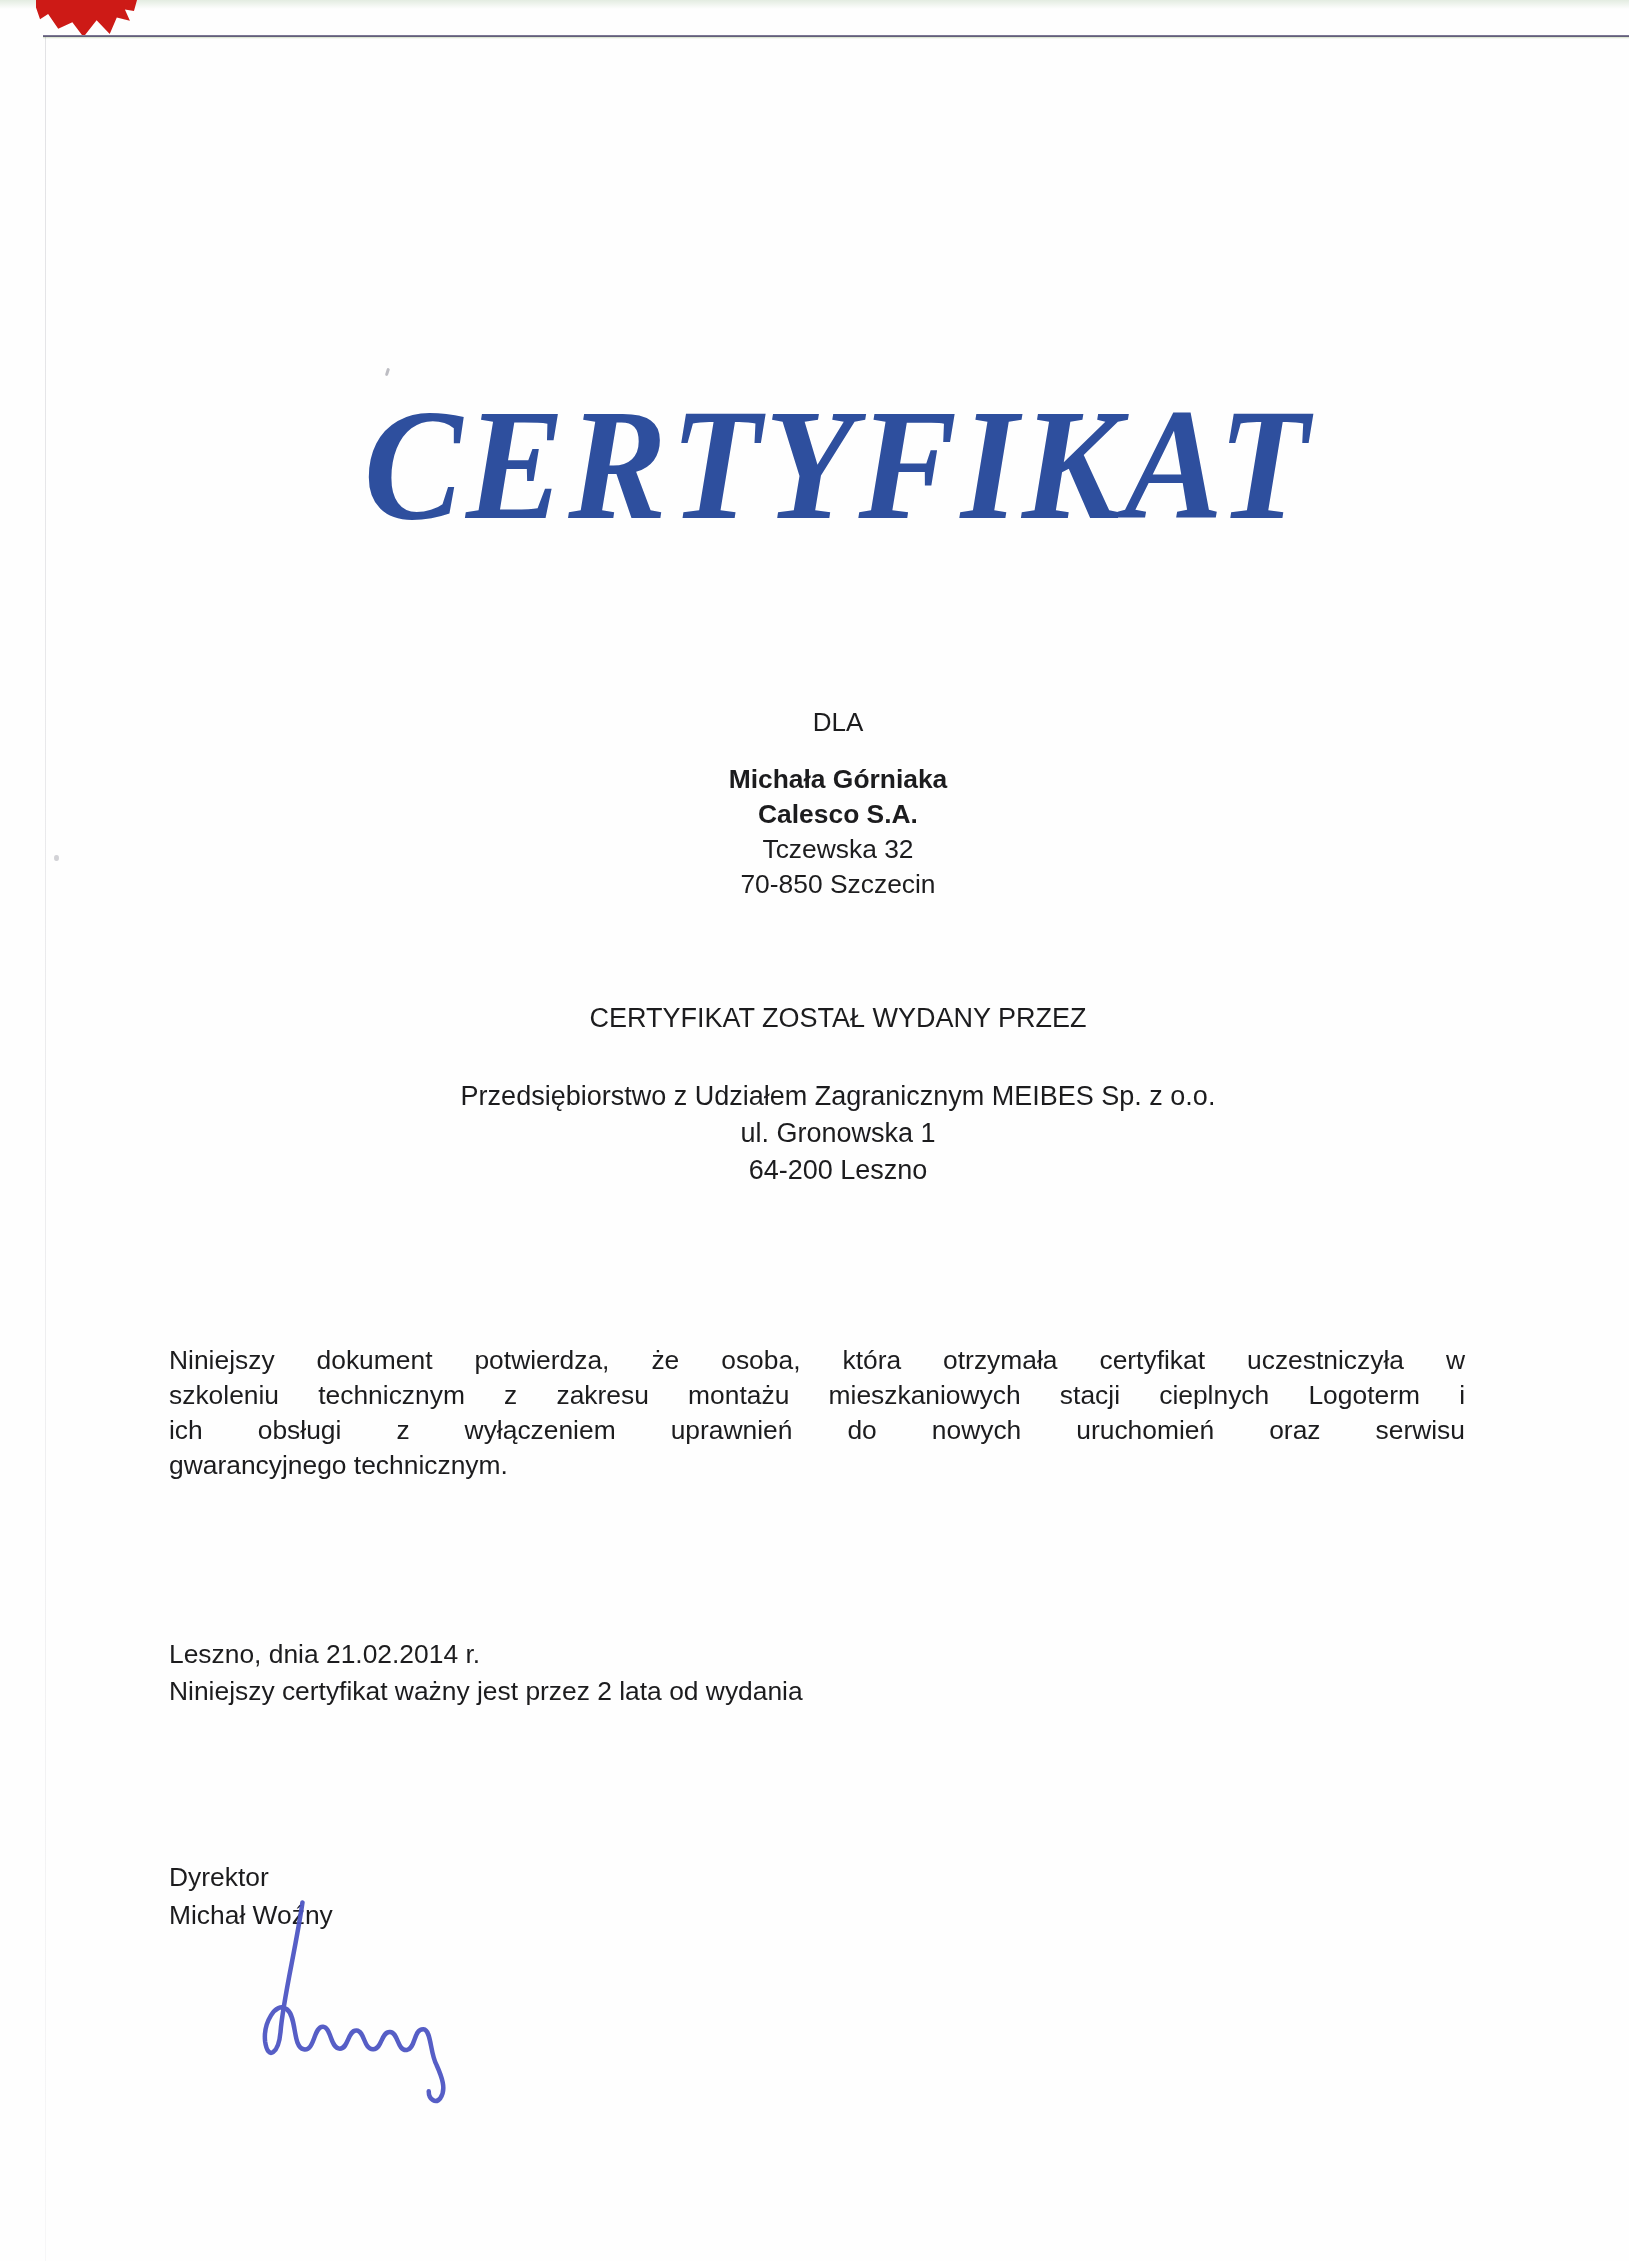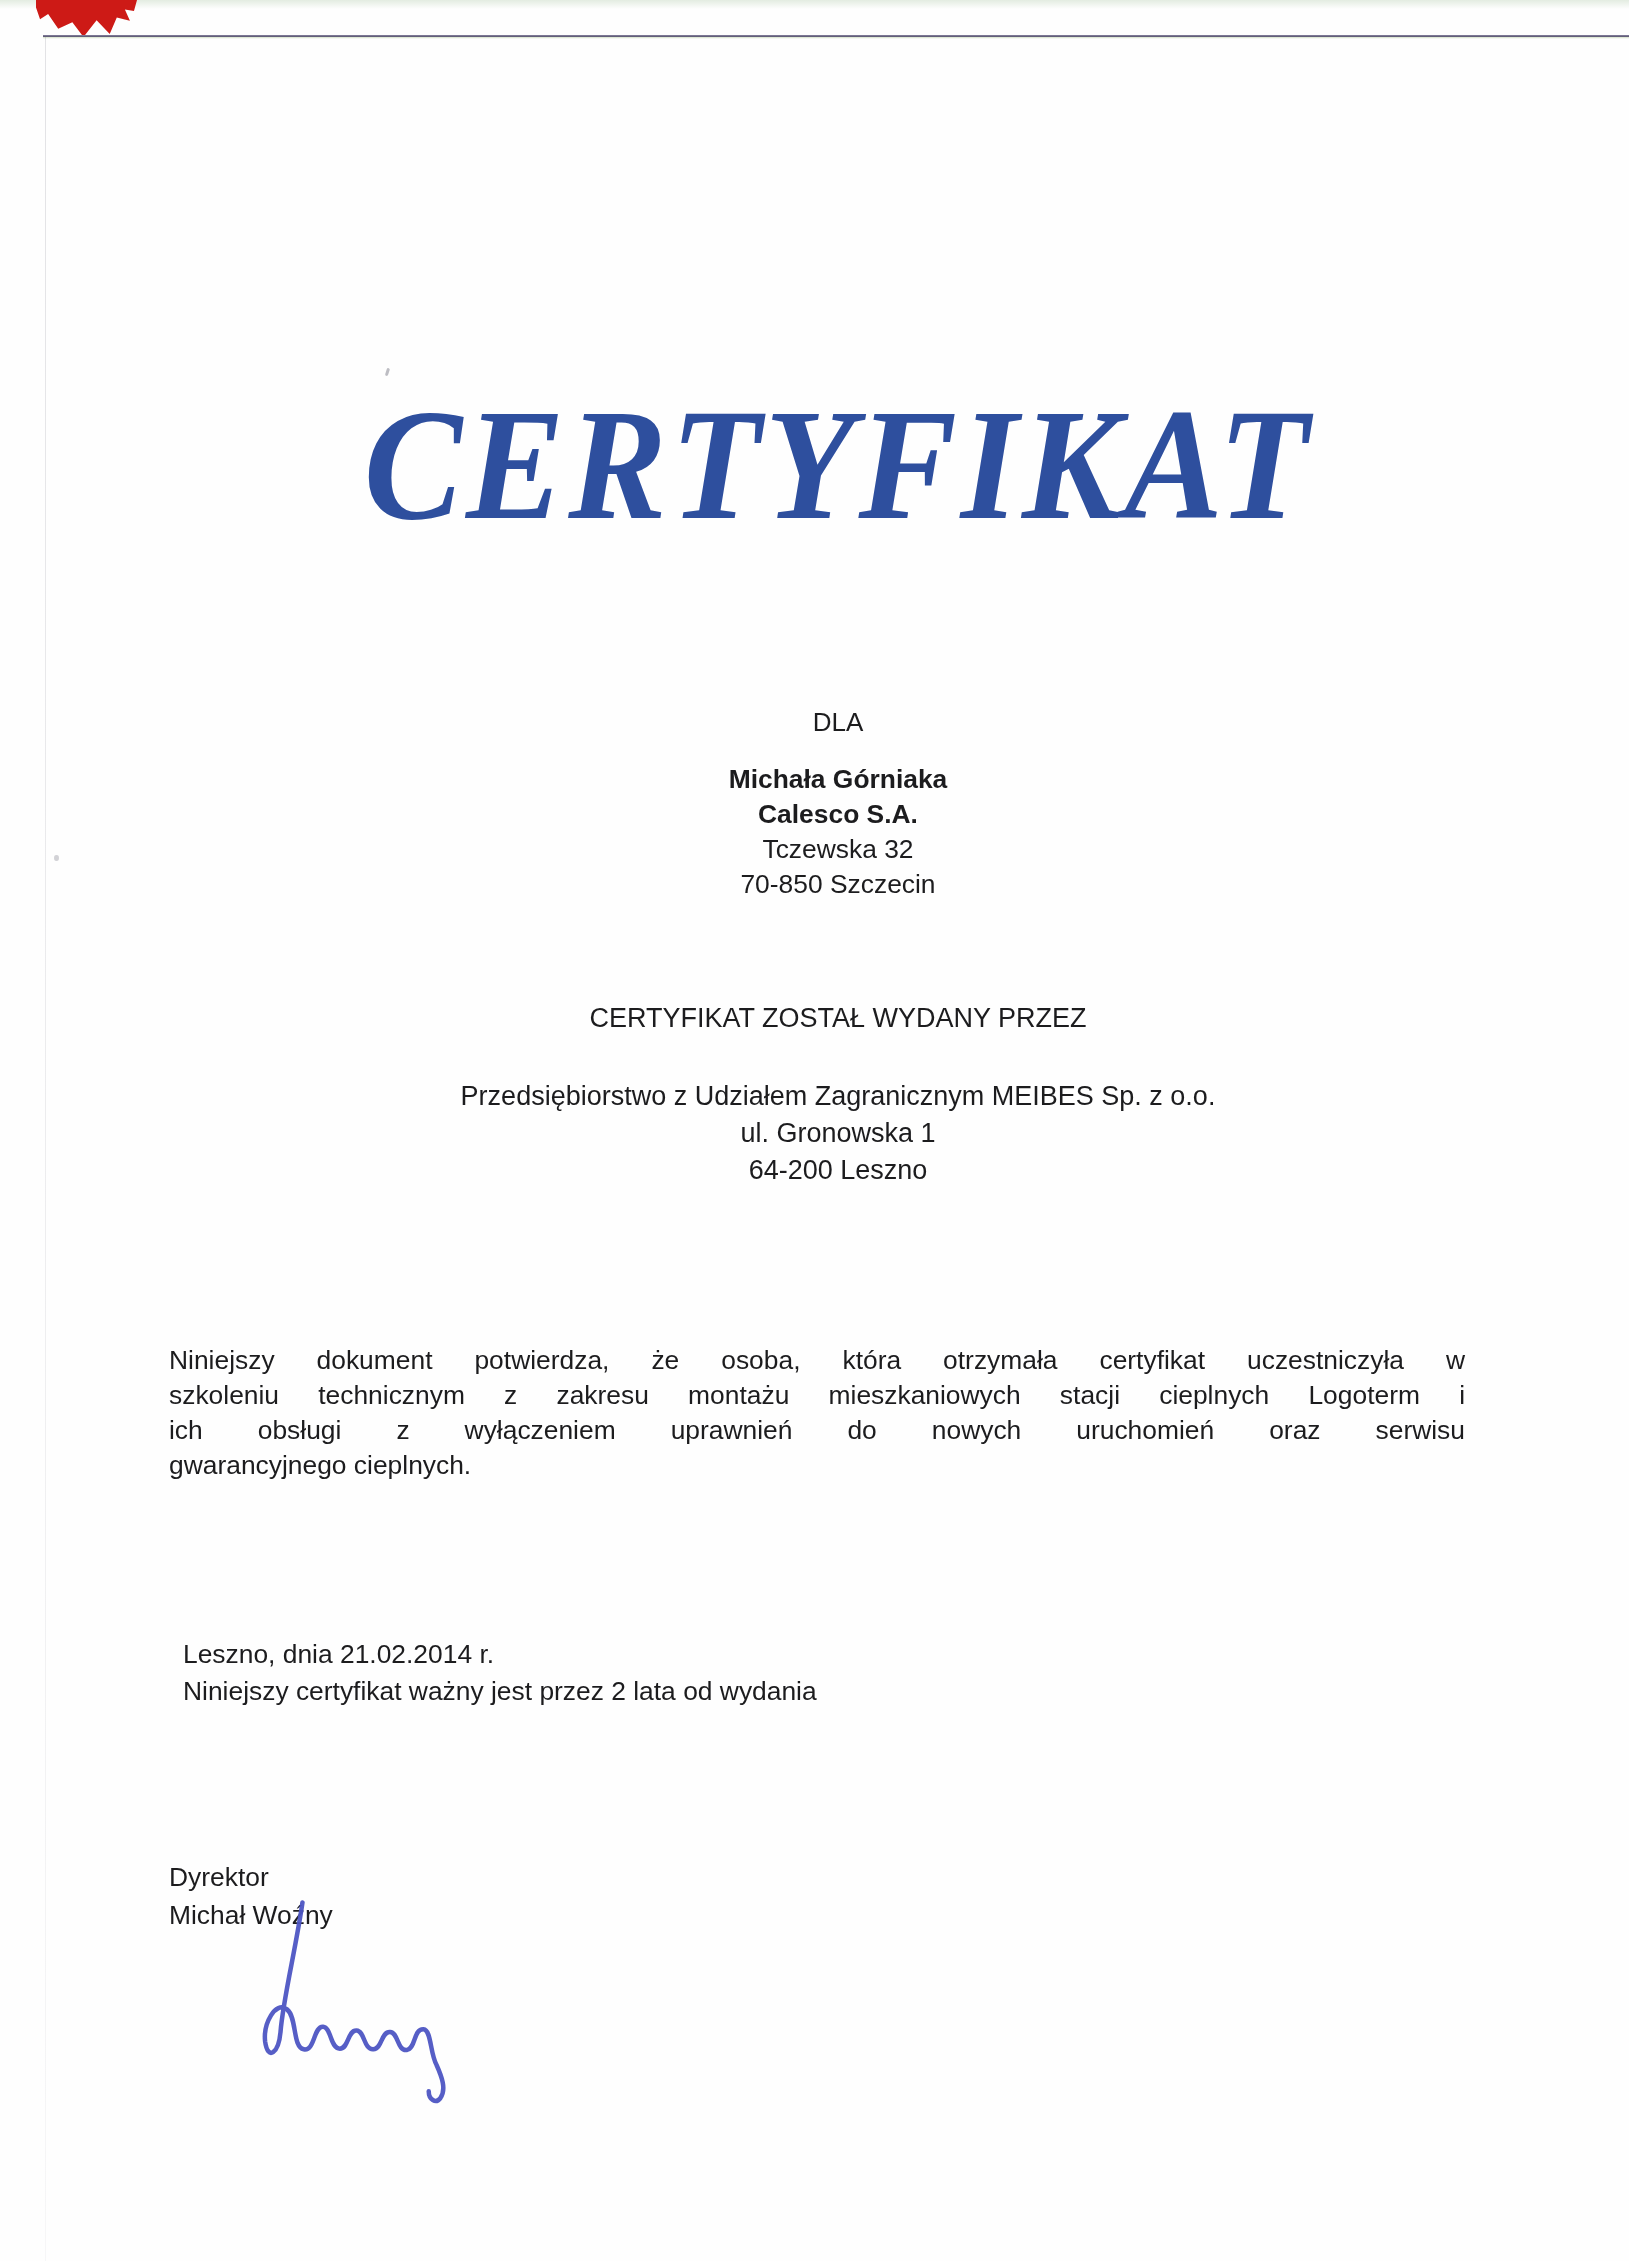--- a/index.html
+++ b/index.html
@@ -61,21 +61,21 @@
     text-align:center; font-size:27px; line-height:31px; }
   .issuer{ position:absolute; top:1043px; left:0; width:100%; text-align:center;
     font-size:27px; line-height:37px; }
 
   .body-par{ position:absolute; top:1308px; left:123px; width:1296px;
     font-size:26.4px; line-height:35px; }
   .body-par .jline{ text-align:justify; text-align-last:justify; }
   .body-par .lline{ text-align:left; }
 
   .place-date{ position:absolute; top:1601px; left:123px; width:1296px;
-    font-size:26.4px; line-height:37px;margin-left:14px; }
+    font-size:26.4px; line-height:37px; }
 
   .signatory{ position:absolute; top:1823px; left:123px; width:774px;
     font-size:26.4px; line-height:38px; }
 
   .signature-svg{ position:absolute; left:193px; top:1861px; }
   .signature-svg path{ stroke:var(--signature-blue); stroke-width:7; fill:none;
     stroke-linecap:round; opacity:0.95; }
 </style>
 </head>
 <body>
@@ -107,21 +107,21 @@
   <div class="issuer">
     <div>Przedsiębiorstwo z Udziałem Zagranicznym MEIBES Sp. z o.o.</div>
     <div>ul. Gronowska 1</div>
     <div>64-200 Leszno</div>
   </div>
 
   <div class="body-par">
     <div class="jline">Niniejszy dokument potwierdza, że osoba, która otrzymała certyfikat uczestniczyła w</div>
     <div class="jline">szkoleniu technicznym z zakresu montażu mieszkaniowych stacji cieplnych Logoterm i</div>
     <div class="jline">ich obsługi z wyłączeniem uprawnień do nowych uruchomień oraz serwisu</div>
-    <div class="lline">gwarancyjnego cieplnych.</div>
+    <div class="lline">gwarancyjnego technicznym.</div>
   </div>
 
   <div class="place-date">
     <div>Leszno, dnia 21.02.2014 r.</div>
     <div>Niniejszy certyfikat ważny jest przez 2 lata od wydania</div>
   </div>
 
   <div class="signatory">
     <div>Dyrektor</div>
     <div>Michał Woźny</div>

